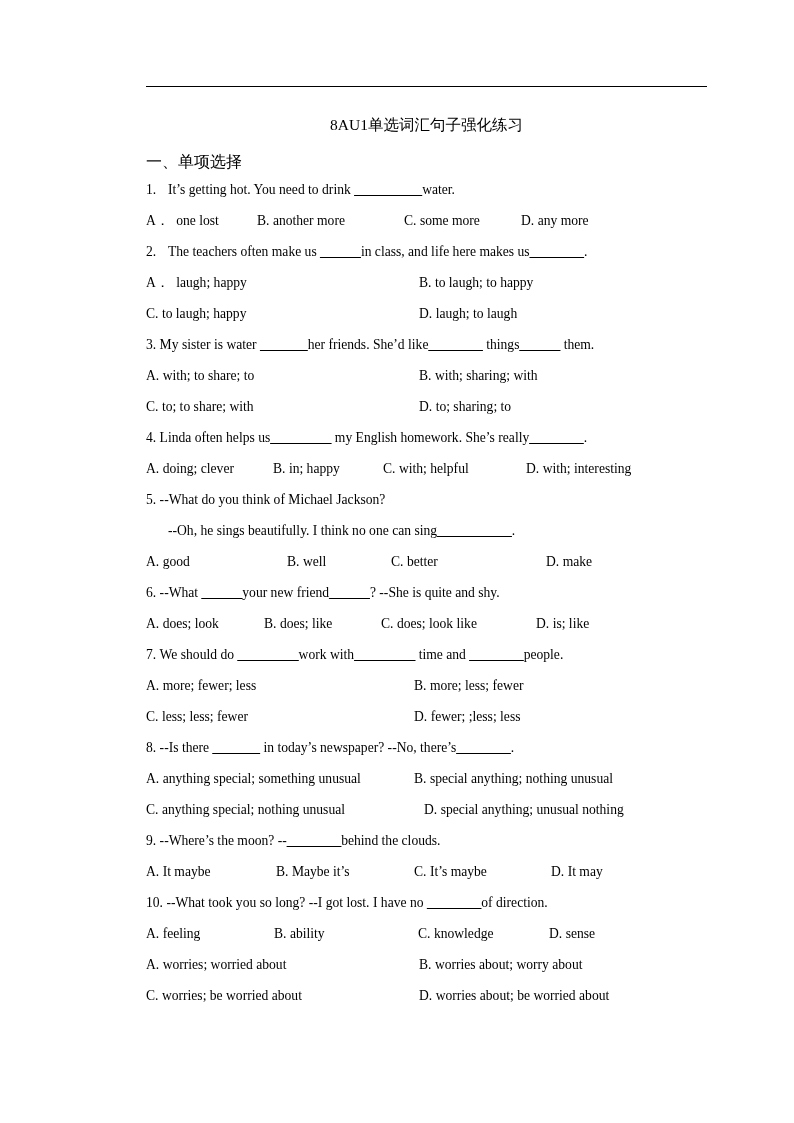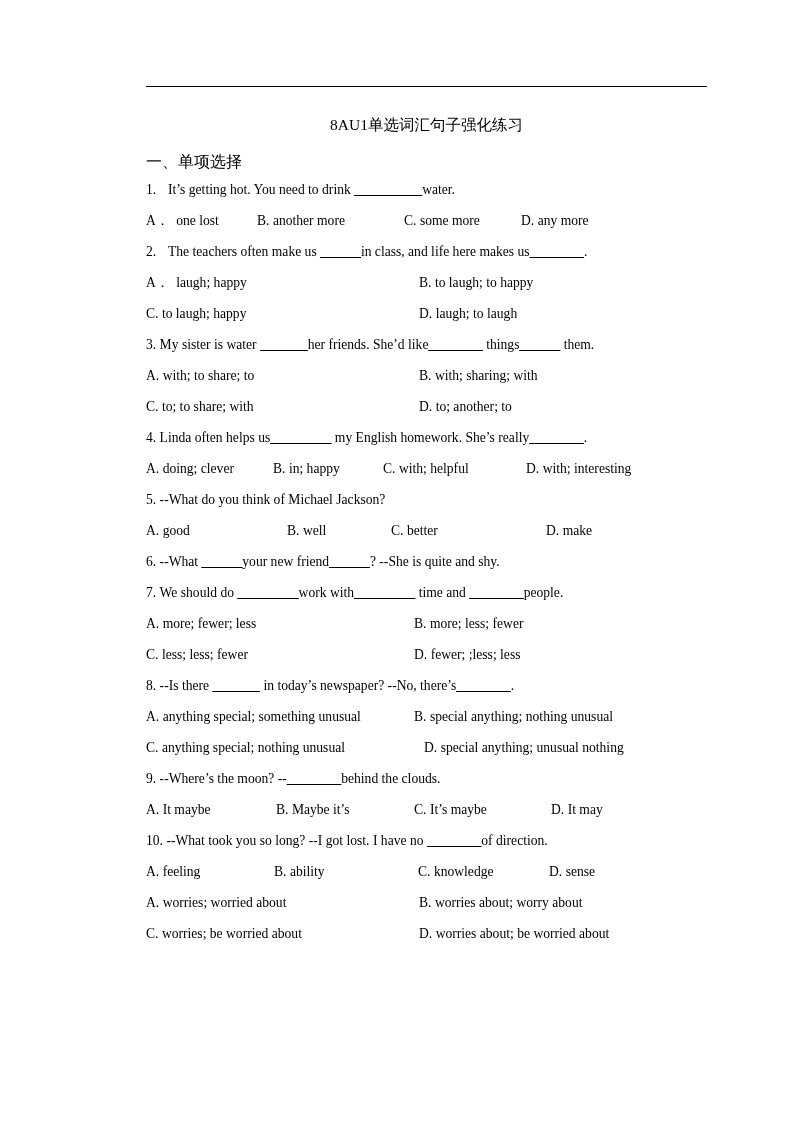--- a/index.html
+++ b/index.html
@@ -113,46 +113,55 @@
 
     <div class="line">
       <span class="seg" style="left:0px"><span>3.</span>&nbsp;<span>My sister is water </span><u class="blank">_______</u><span>her friends. She’d like</span><u class="blank">________</u><span> things</span><u class="blank">______</u><span> them.</span></span>
     </div>
     <div class="line">
       <span class="seg" style="left:0px"><span>A.</span>&nbsp;<span>with; to share; to</span></span>
       <span class="seg" style="left:273px"><span>B.</span>&nbsp;<span>with; sharing; with</span></span>
     </div>
     <div class="line">
       <span class="seg" style="left:0px"><span>C.</span>&nbsp;<span>to; to share; with</span></span>
-      <span class="seg" style="left:273px"><span>D.</span>&nbsp;<span>to; another; to</span></span>
+      <span class="seg" style="left:273px"><span>D.</span>&nbsp;<span>to; sharing; to</span></span>
     </div>
 
     <div class="line">
       <span class="seg" style="left:0px"><span>4.</span>&nbsp;<span>Linda often helps us</span><u class="blank">_________</u><span> my English homework. She’s really</span><u class="blank">________</u><span>.</span></span>
     </div>
     <div class="line">
       <span class="seg" style="left:0px"><span>A.</span>&nbsp;<span>doing; clever</span></span>
       <span class="seg" style="left:127px"><span>B.</span>&nbsp;<span>in; happy</span></span>
       <span class="seg" style="left:237px"><span>C.</span>&nbsp;<span>with; helpful</span></span>
       <span class="seg" style="left:380px"><span>D.</span>&nbsp;<span>with; interesting</span></span>
     </div>
 
     <div class="line">
       <span class="seg" style="left:0px"><span>5.</span>&nbsp;<span>--What do you think of Michael Jackson?</span></span>
     </div>
     <div class="line">
+      <span class="seg" style="left:22px"><span>--Oh, he sings beautifully. I think no one can sing</span><u class="blank">___________</u><span>.</span></span>
+    </div>
+    <div class="line">
       <span class="seg" style="left:0px"><span>A.</span>&nbsp;<span>good</span></span>
       <span class="seg" style="left:141px"><span>B.</span>&nbsp;<span>well</span></span>
       <span class="seg" style="left:245px"><span>C.</span>&nbsp;<span>better</span></span>
       <span class="seg" style="left:400px"><span>D.</span>&nbsp;<span>make</span></span>
     </div>
 
     <div class="line">
       <span class="seg" style="left:0px"><span>6.</span>&nbsp;<span>--What </span><u class="blank">______</u><span>your new friend</span><u class="blank">______</u><span>? --She is quite and shy.</span></span>
     </div>
+    <div class="line">
+      <span class="seg" style="left:0px"><span>A.</span>&nbsp;<span>does; look</span></span>
+      <span class="seg" style="left:118px"><span>B.</span>&nbsp;<span>does; like</span></span>
+      <span class="seg" style="left:235px"><span>C.</span>&nbsp;<span>does; look like</span></span>
+      <span class="seg" style="left:390px"><span>D.</span>&nbsp;<span>is; like</span></span>
+    </div>
 
     <div class="line">
       <span class="seg" style="left:0px"><span>7.</span>&nbsp;<span>We should do </span><u class="blank">_________</u><span>work with</span><u class="blank">_________</u><span> time and </span><u class="blank">________</u><span>people.</span></span>
     </div>
     <div class="line">
       <span class="seg" style="left:0px"><span>A.</span>&nbsp;<span>more; fewer; less</span></span>
       <span class="seg" style="left:268px"><span>B.</span>&nbsp;<span>more; less; fewer</span></span>
     </div>
     <div class="line">
       <span class="seg" style="left:0px"><span>C.</span>&nbsp;<span>less; less; fewer</span></span>

